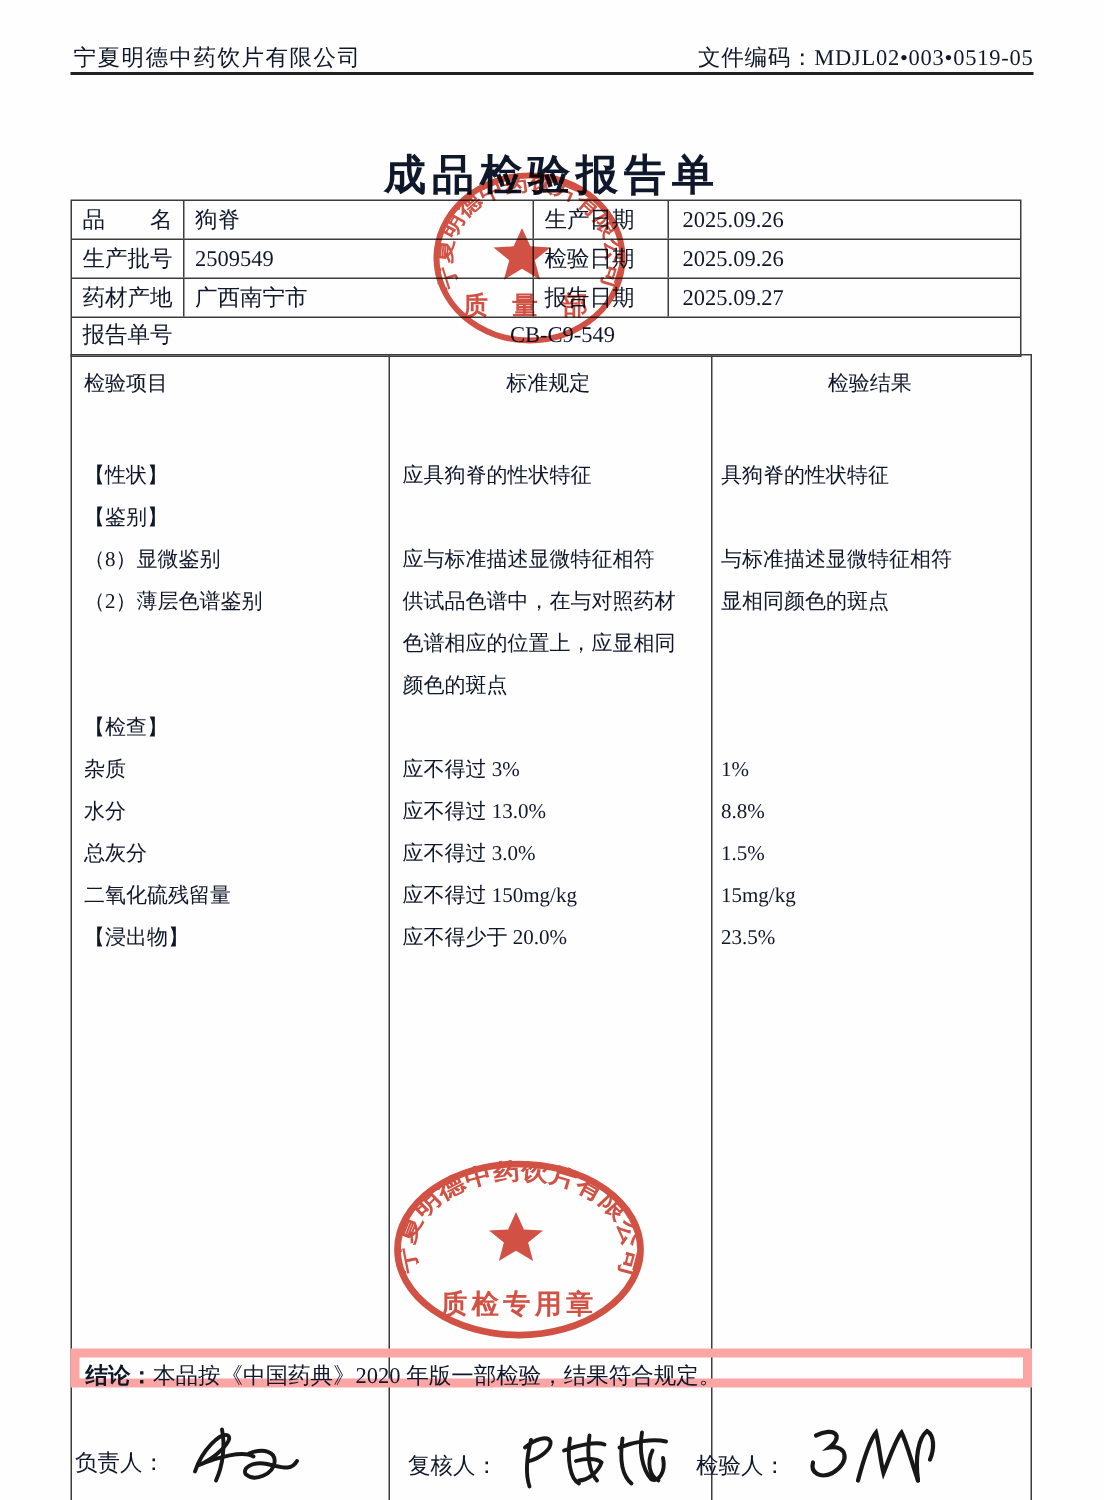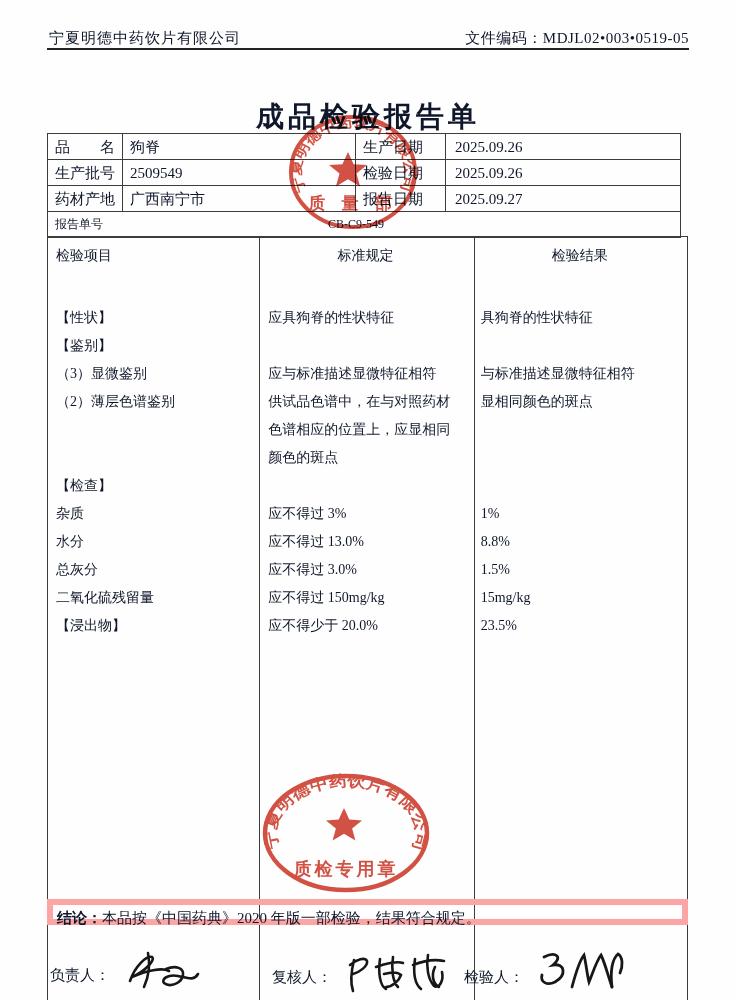--- a/index.html
+++ b/index.html
@@ -15,21 +15,21 @@
     font-size:28px;font-weight:bold;letter-spacing:4px;margin-top:16px;}
   
   .info-table{position:absolute;left:47px;top:133px;width:634px;border:1px solid #3c3c3c;box-sizing:border-box;}
   .info-row{display:flex;height:26px;line-height:26px;font-size:15px;border-bottom:1px solid #3c3c3c;box-sizing:border-box;}
   .info-row:last-child{border-bottom:none;}
   .ic{box-sizing:border-box;padding-left:7px;white-space:nowrap;overflow:visible;}
   .ic-l1{width:75px;border-right:1px solid #3c3c3c;}
   .ic-v1{width:233px;border-right:1px solid #3c3c3c;}
   .ic-l2{width:90px;border-right:1px solid #3c3c3c;}
   .ic-v2{flex:1;padding-left:9px;}
-  .report-row{display:flex;height:25px;line-height:25px;font-size:12px;}
+  .report-row{display:flex;height:25px;line-height:25px;font-size:15px;}
   .report-no{margin-left:225px;}
   
   .insp-table{position:absolute;left:47px;top:236px;width:641px;height:768px;
     border:1px solid #3c3c3c;box-sizing:border-box;font-size:14px;}
   .vline{position:absolute;top:0;bottom:0;width:1px;background:#3c3c3c;}
   .vline.v1{left:211px;} .vline.v2{left:426px;}
   .insp-head{display:flex;height:67px;padding-top:10px;box-sizing:border-box;}
   .ih{box-sizing:border-box;}
   .ih1{width:211px;text-align:left;padding-left:8px;}
   .ih2{width:215px;text-align:center;}
@@ -102,21 +102,21 @@
       <div class="rc rc1">【性状】</div>
       <div class="rc rc2">应具狗脊的性状特征</div>
       <div class="rc rc3">具狗脊的性状特征</div>
     </div>
     <div class="insp-row">
       <div class="rc rc1">【鉴别】</div>
       <div class="rc rc2"></div>
       <div class="rc rc3"></div>
     </div>
     <div class="insp-row">
-      <div class="rc rc1">（3）显微鉴别</div>
+      <div class="rc rc1">（8）显微鉴别</div>
       <div class="rc rc2">应与标准描述显微特征相符</div>
       <div class="rc rc3">与标准描述显微特征相符</div>
     </div>
     <div class="insp-row">
       <div class="rc rc1">（2）薄层色谱鉴别</div>
       <div class="rc rc2">供试品色谱中，在与对照药材色谱相应的位置上，应显相同颜色的斑点</div>
       <div class="rc rc3">显相同颜色的斑点</div>
     </div>
     <div class="insp-row">
       <div class="rc rc1">【检查】</div>

